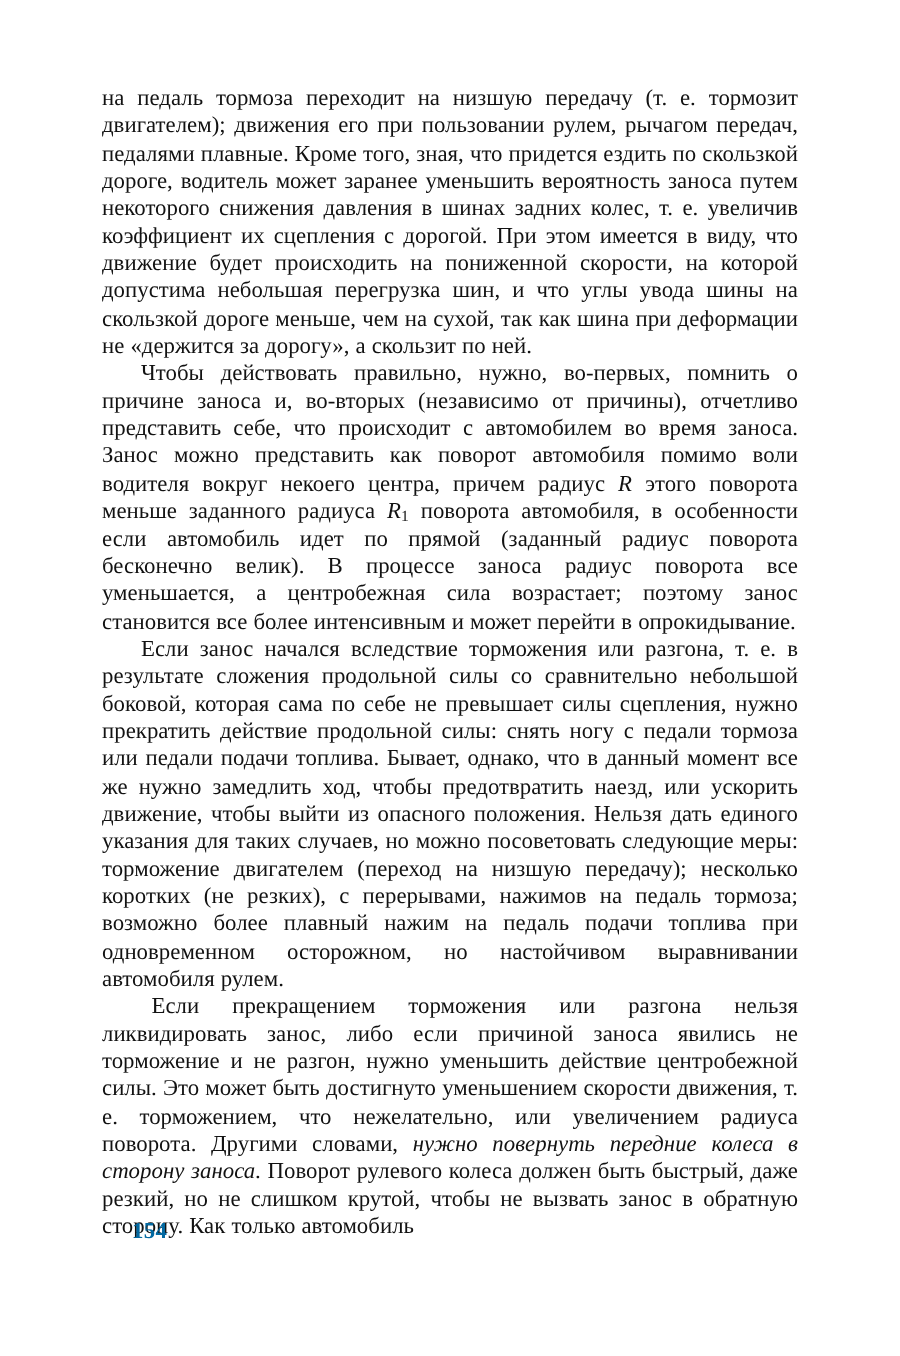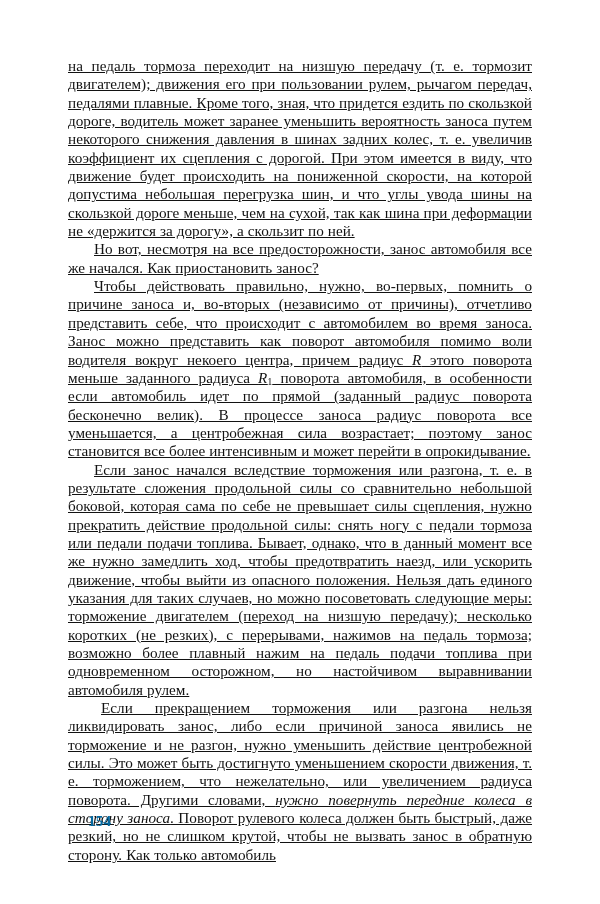--- a/index.html
+++ b/index.html
@@ -18,21 +18,20 @@
     font-family: "Liberation Serif", "DejaVu Serif", serif;
     color: #121212;
     -webkit-font-smoothing: none;
   }
 
   .text-column {
     position: absolute;
     left: 68px;
     top: 57px;
     width: 464px;
-    text-decoration: underline;
   }
 
   p.para {
     margin: 0;
     text-align: justify;
     text-align-last: left;
     font-size: 15.2px;
     line-height: 18.35px;
     letter-spacing: 0.02px;
     word-spacing: 0.2px;
@@ -86,21 +85,20 @@
 </style>
 </head>
 <body>
 
 <div class="page">
 
   <div class="text-column">
 
     <p class="para">на педаль тормоза переходит на низшую передачу (т. е. тормозит двигателем); движения его при пользовании рулем, рычагом передач, педалями плавные. Кроме того, зная, что придется ездить по скользкой дороге, водитель может заранее уменьшить вероятность заноса путем некоторого снижения давления в шинах задних колес, т. е. увеличив коэффициент их сцепления с дорогой. При этом имеется в виду, что движение будет происходить на пониженной скорости, на которой допустима небольшая перегрузка шин, и что углы увода шины на скользкой дороге меньше, чем на сухой, так как шина при деформации не «держится за дорогу», а скользит по ней.</p>
 
-    <p class="para indent">Но вот, несмотря на все предосторожности, занос автомобиля все же начался. Как приостановить занос?</p>
 
     <p class="para indent">
       <span>Чтобы действовать правильно, нужно, во-первых, помнить о причине заноса и, во-вторых (независимо от причины), отчетливо представить себе, что происходит с автомобилем во время заноса. Занос можно представить как поворот автомобиля помимо воли водителя вокруг некоего центра, причем радиус </span><span class="math-var">R</span><span> этого поворота меньше заданного радиуса </span><span class="math-var"><span>R</span><sub>1</sub></span><span> поворота автомобиля, в особенности если автомобиль идет по прямой (заданный радиус поворота бесконечно велик). В процессе заноса радиус поворота все уменьшается, а центробежная сила возрастает; поэтому занос становится все более интенсивным и может перейти в опрокидывание.</span>
     </p>
 
     <p class="para indent">Если занос начался вследствие торможения или разгона, т. е. в результате сложения продольной силы со сравнительно небольшой боковой, которая сама по себе не превышает силы сцепления, нужно прекратить действие продольной силы: снять ногу с педали тормоза или педали подачи топлива. Бывает, однако, что в данный момент все же нужно замедлить ход, чтобы предотвратить наезд, или ускорить движение, чтобы выйти из опасного положения. Нельзя дать единого указания для таких случаев, но можно посоветовать следующие меры: торможение двигателем (переход на низшую передачу); несколько коротких (не резких), с перерывами, нажимов на педаль тормоза; возможно более плавный нажим на педаль подачи топлива при одновременном осторожном, но настойчивом выравнивании автомобиля рулем.</p>
 
     <p class="para indent-wide gap-before">
       <span>Если прекращением торможения или разгона нельзя ликвидировать занос, либо если причиной заноса явились не торможение и не разгон, нужно уменьшить действие центробежной силы. Это может быть достигнуто уменьшением скорости движения, т. е. торможением, что нежелательно, или увеличением радиуса поворота. Другими словами, </span><em class="emph">нужно повернуть передние колеса в сторону заноса</em><span>. Поворот рулевого колеса должен быть быстрый, даже резкий, но не слишком крутой, чтобы не вызвать занос в обратную сторону. Как только автомобиль</span>
     </p>

